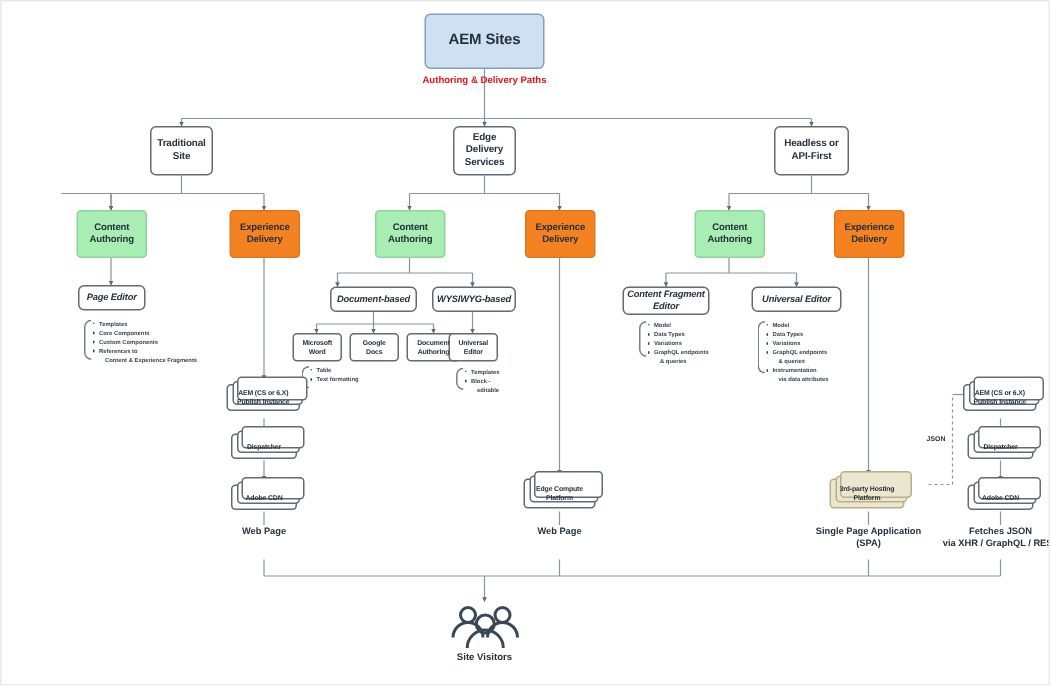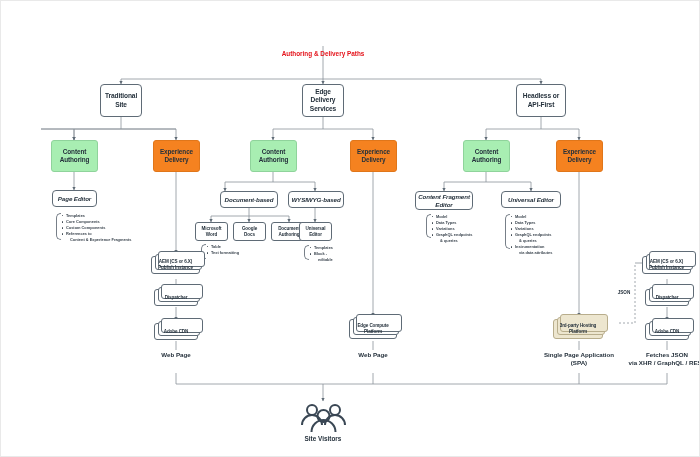--- a/index.html
+++ b/index.html
@@ -170,20 +170,21 @@
       <path d="M666,372 L666,383"></path>
       <path d="M322,383 L322,400" marker-end="url(#ar)"></path>
     </g>
 
     <g fill="none" stroke="#8a939b" stroke-width="0.8" stroke-dasharray="2,2">
       <path d="M618,322 L634,322 L634,262"></path>
       <path d="M634,286 L634,286"></path>
     </g>
   </svg>
 
+  <div class="node root" style="left:282px;top:8px;width:80px;height:37px;">AEM Sites</div>
 
   <div class="caption red" style="left:262px;top:49px;width:120px;">Authoring &amp; Delivery Paths</div>
 
   <div class="node branch" style="left:99px;top:83px;width:42px;height:33px;white-space:pre-line;">Traditional
 Site</div>
   <div class="node branch" style="left:301px;top:83px;width:42px;height:33px;white-space:pre-line;">Edge
 Delivery
 Services</div>
   <div class="node branch" style="left:515px;top:83px;width:50px;height:33px;white-space:pre-line;">Headless or
 API-First</div>

